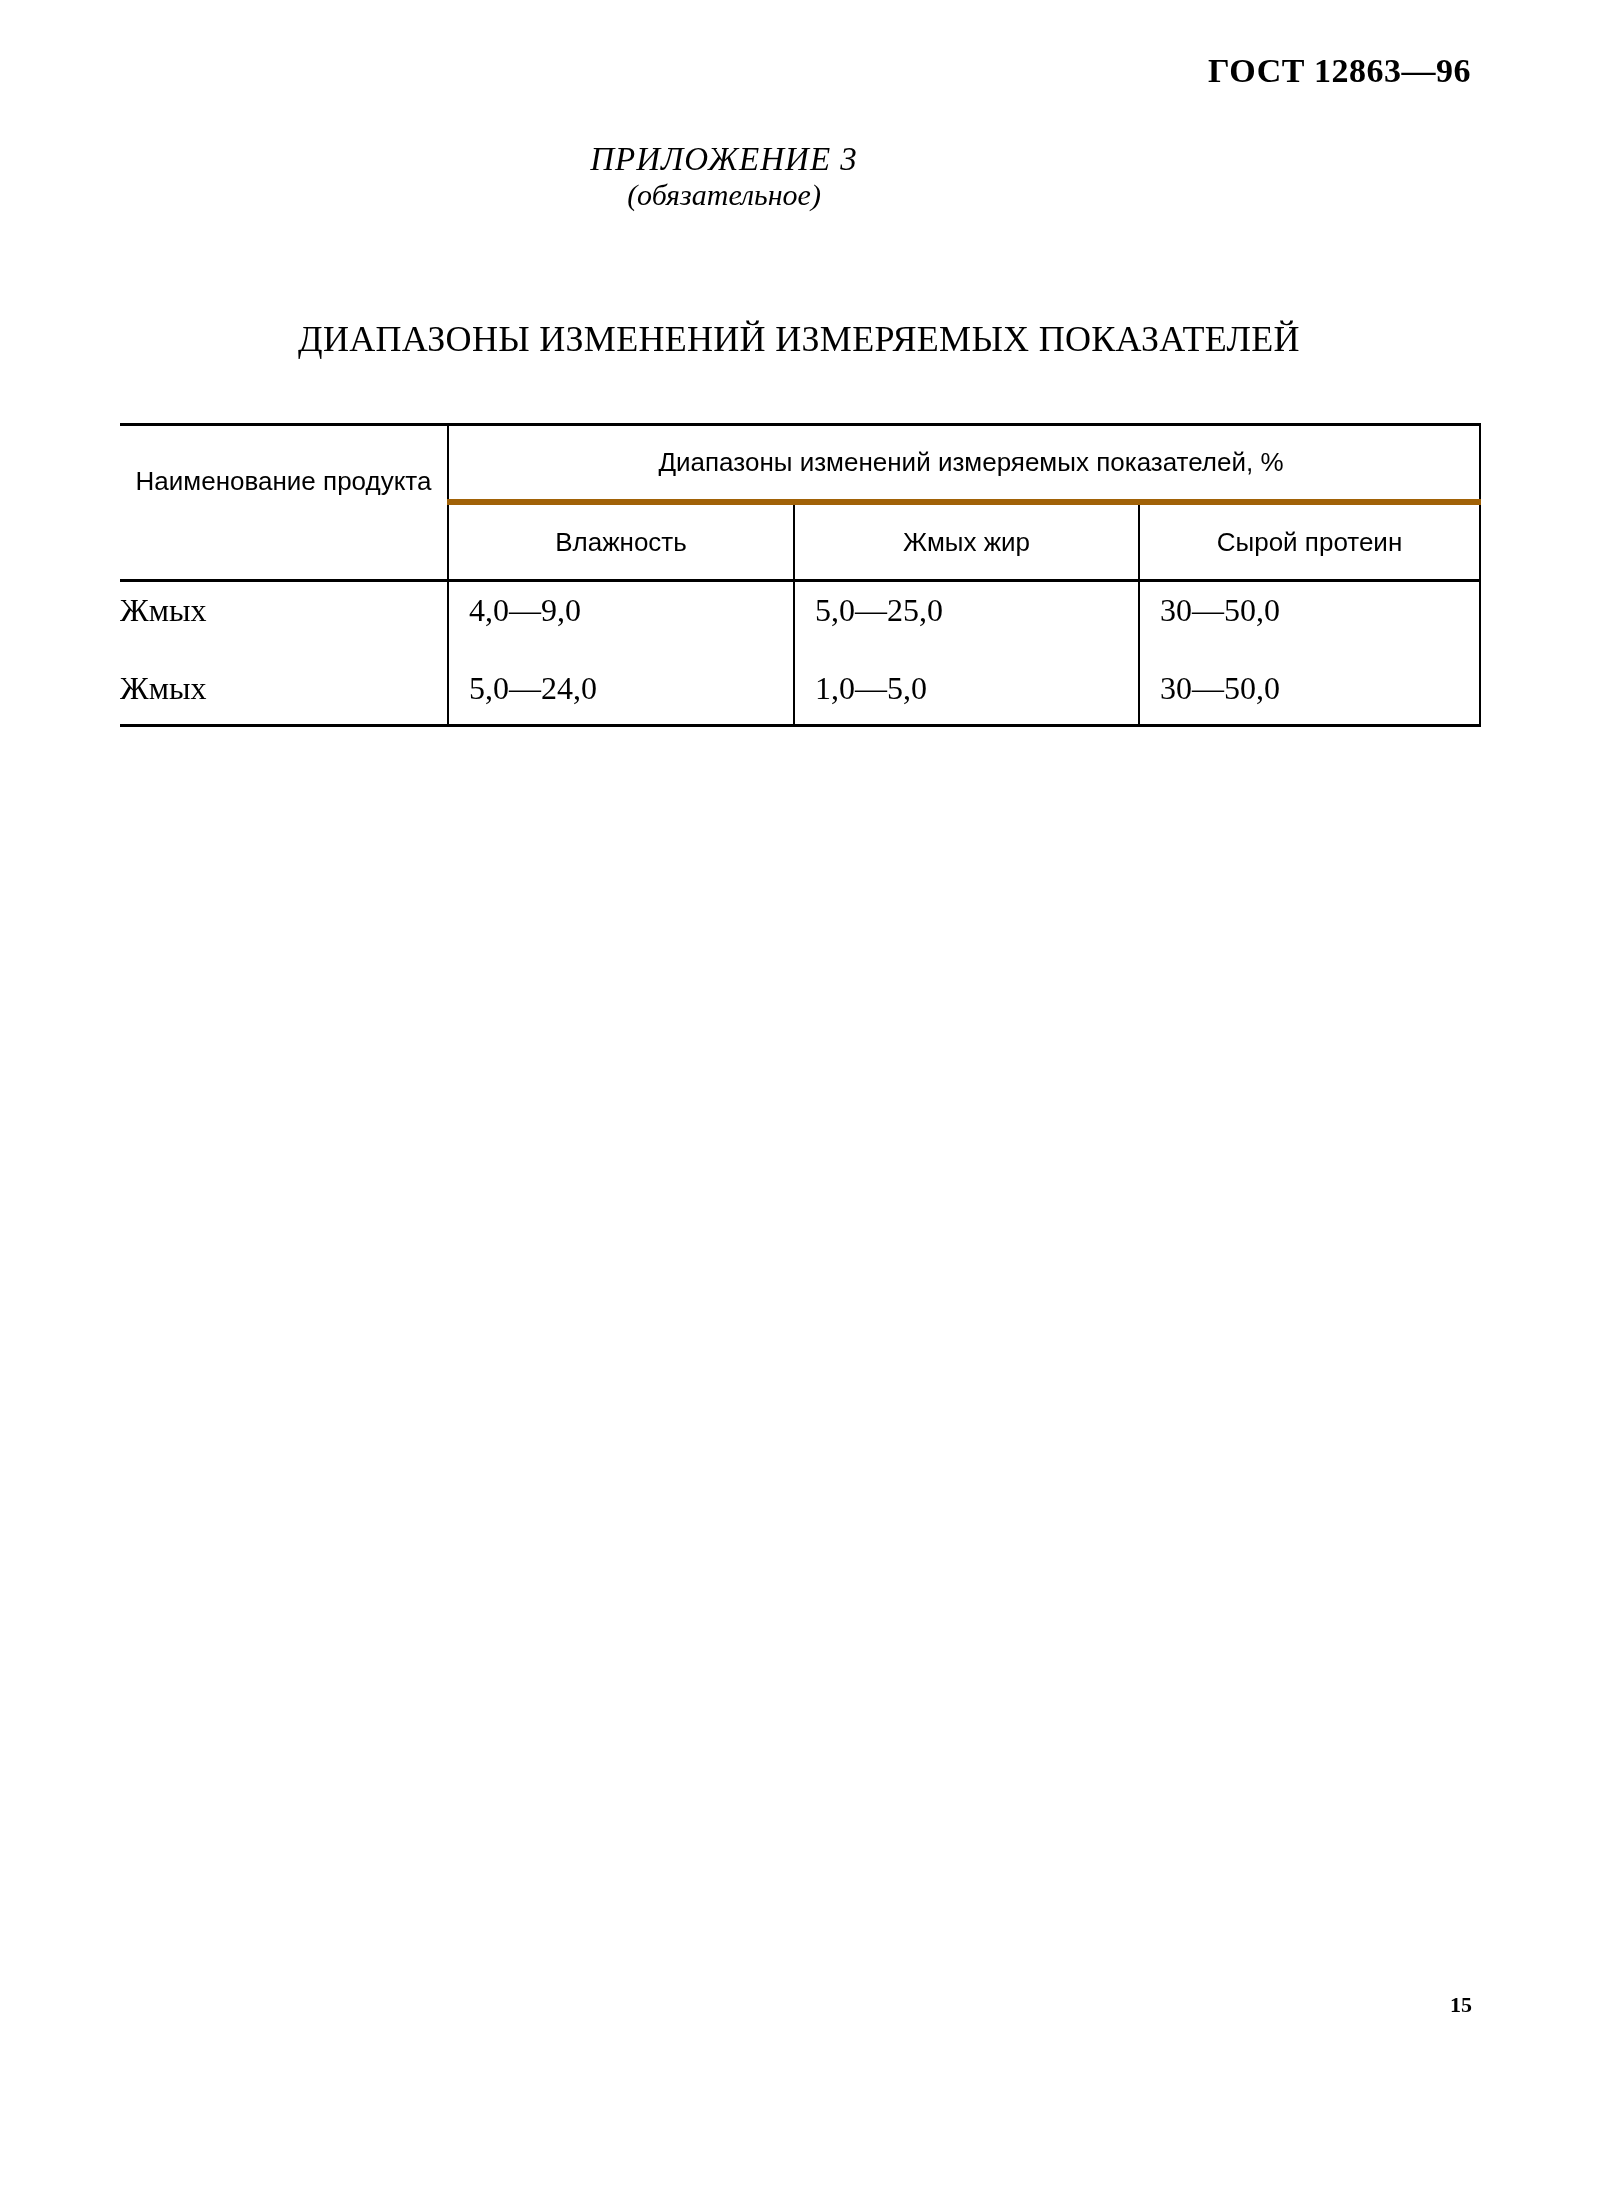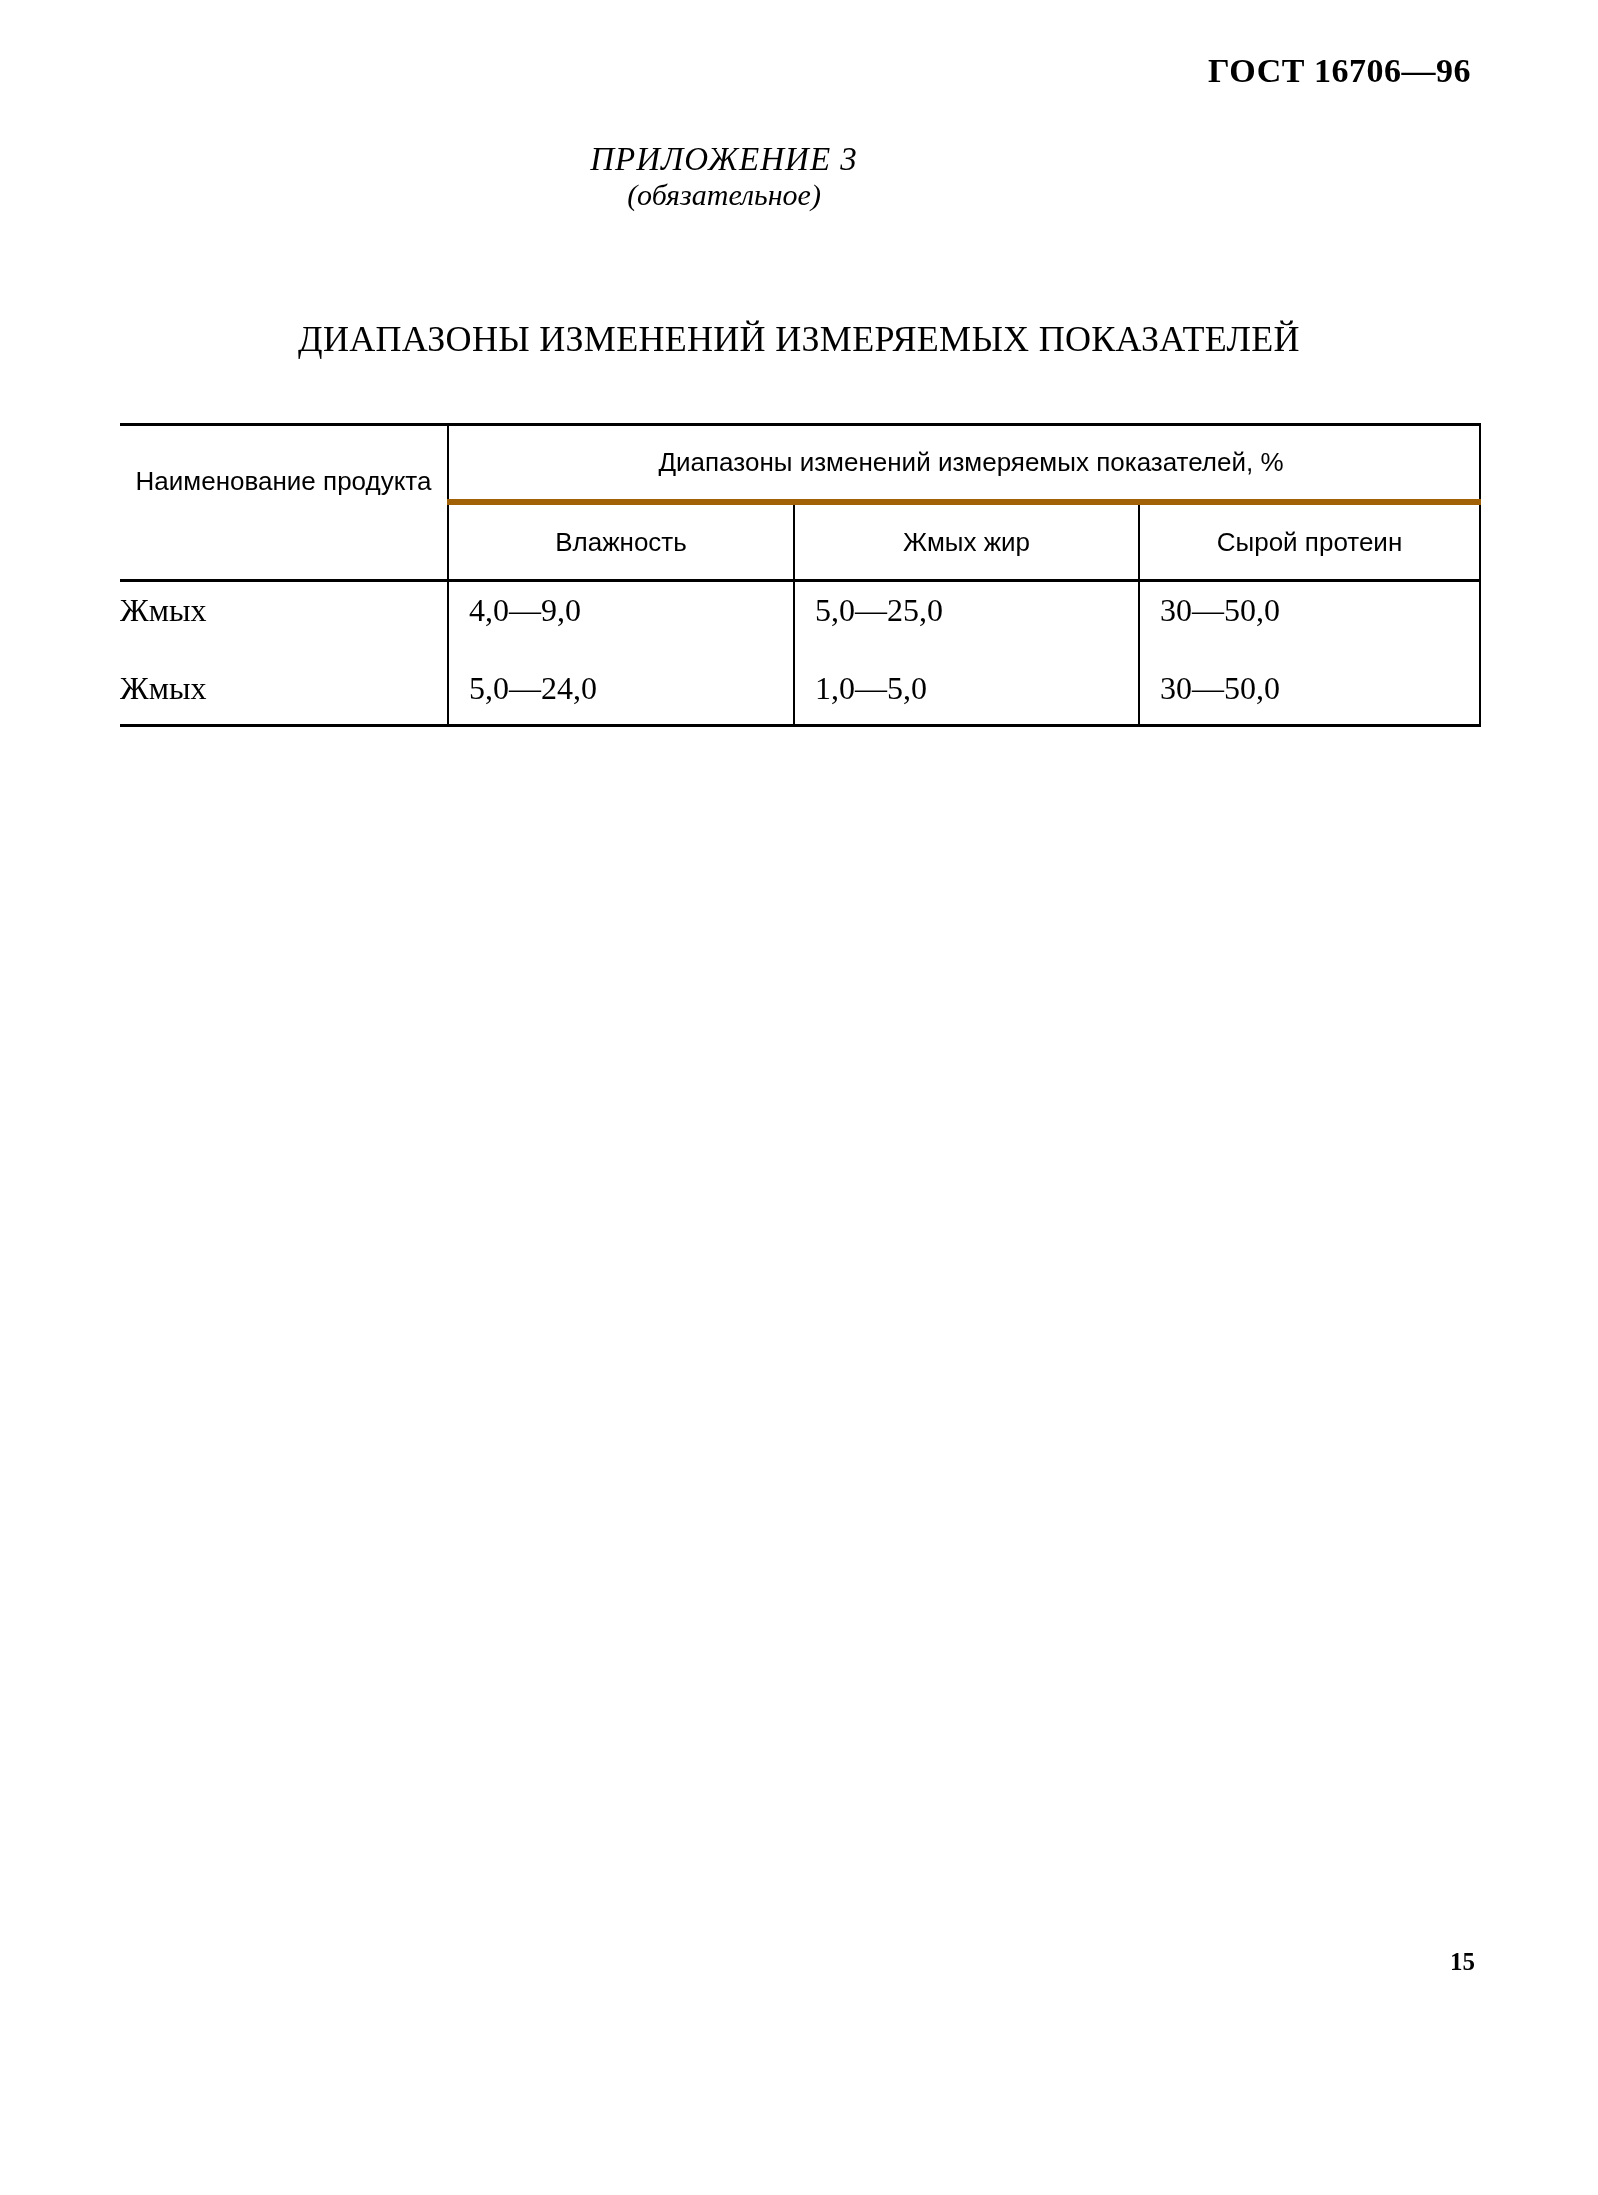--- a/index.html
+++ b/index.html
@@ -37,27 +37,27 @@
   .b-right { border-right: 2px solid #000; }
   .b-mid { border-bottom: 6px solid #a16207; }
   th.name-head { width: 327px; vertical-align: top; padding-top: 38px !important; line-height: 34px; }
   th.group-head { padding-left: 14px !important; }
   table.ranges td { font-size: 32px; vertical-align: top; }
   tr.row1 td { height: 72px; padding-top: 10px !important; }
   tr.row2 td { height: 54px; padding-top: 6px !important; }
   td.prod { padding-left: 0 !important; }
   td.val { padding-left: 20px !important; }
   .page-num {
-    position: absolute; left: 1450px; top: 1948px; font-weight: bold; font-size: 25px;
+    position: absolute; left: 1450px; top: 1992px; font-weight: bold; font-size: 22px;
   }
 </style>
 </head>
 <body>
 
-<div class="doc-code">ГОСТ 16706—96</div>
+<div class="doc-code">ГОСТ 12863—96</div>
 
 <div class="appendix">
   <div>ПРИЛОЖЕНИЕ 3</div>
   <div class="sub">(обязательное)</div>
 </div>
 
 <div class="title">ДИАПАЗОНЫ ИЗМЕНЕНИЙ ИЗМЕРЯЕМЫХ ПОКАЗАТЕЛЕЙ</div>
 
 <table class="ranges">
   <thead>

